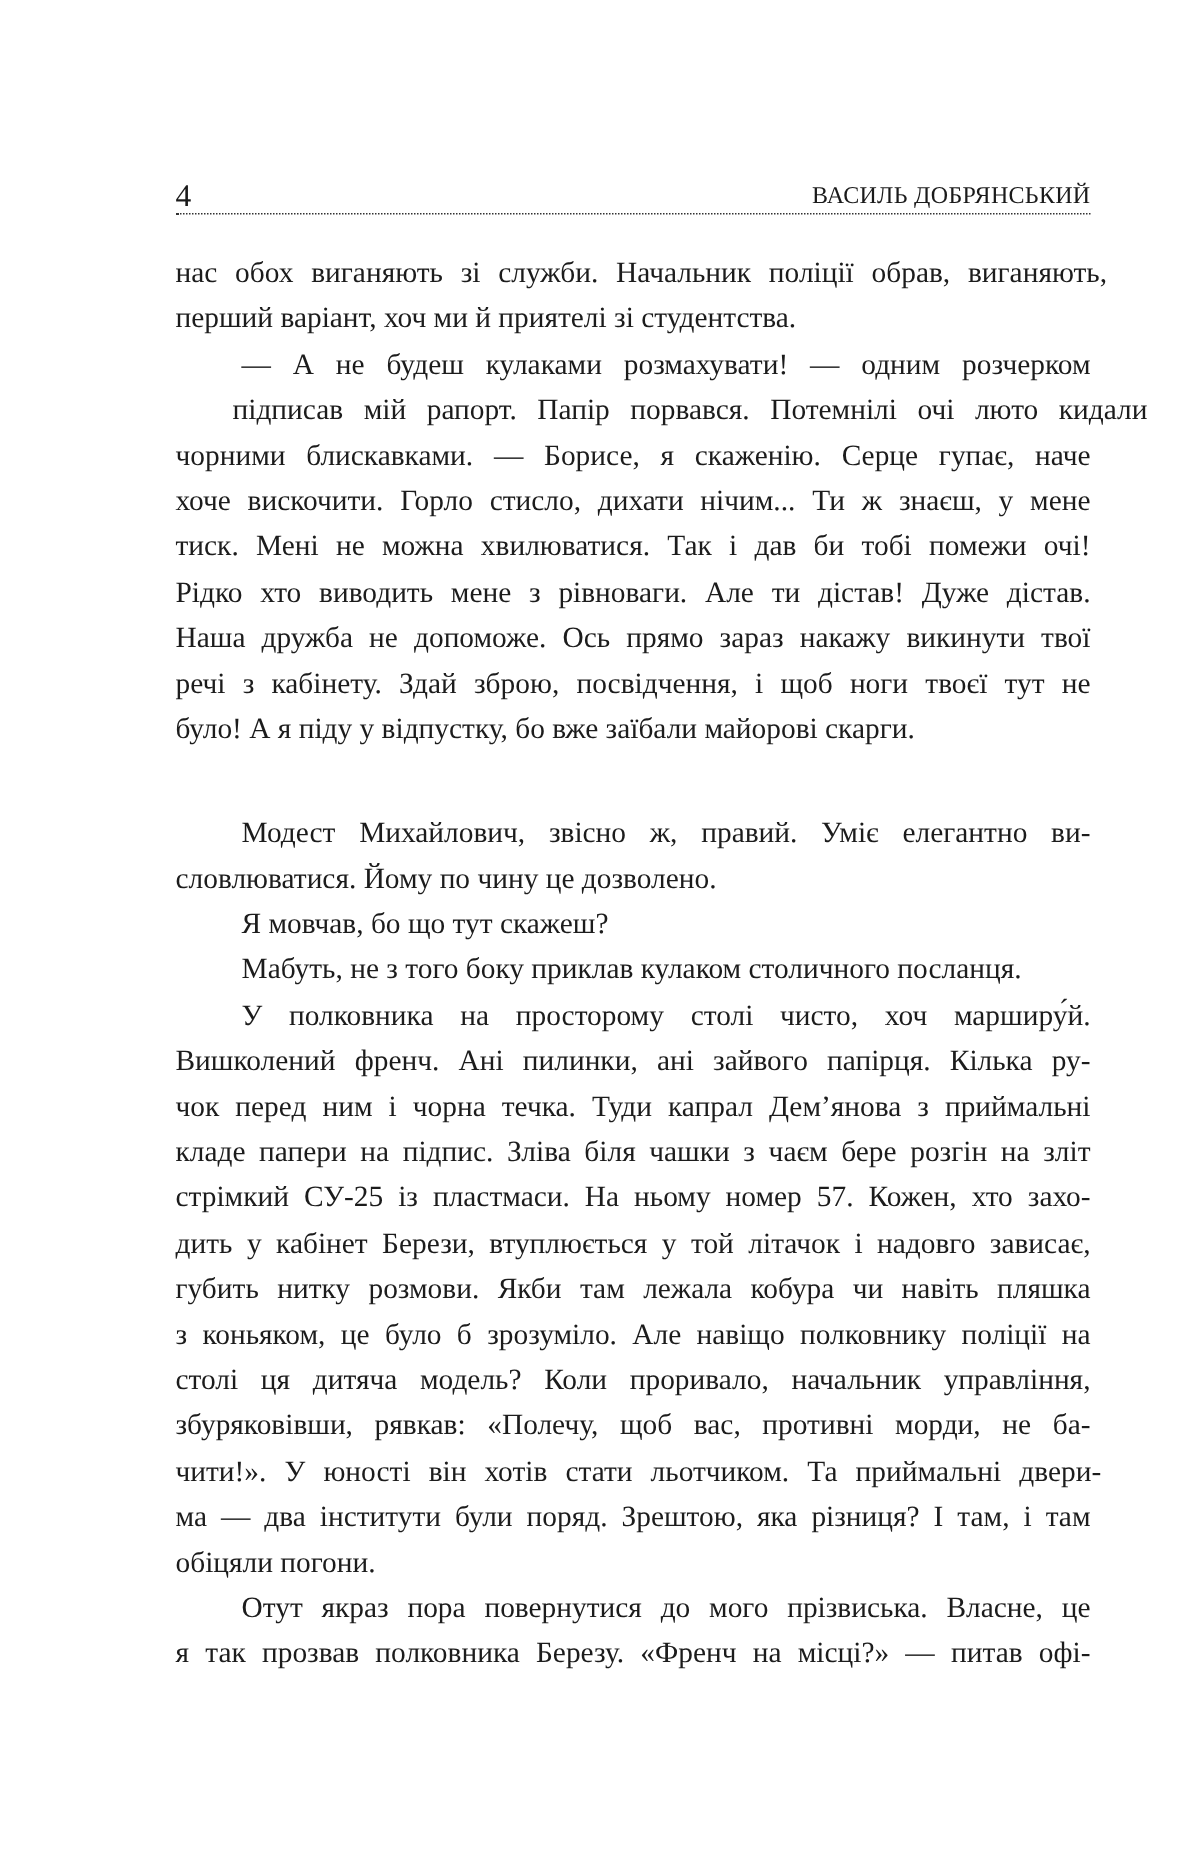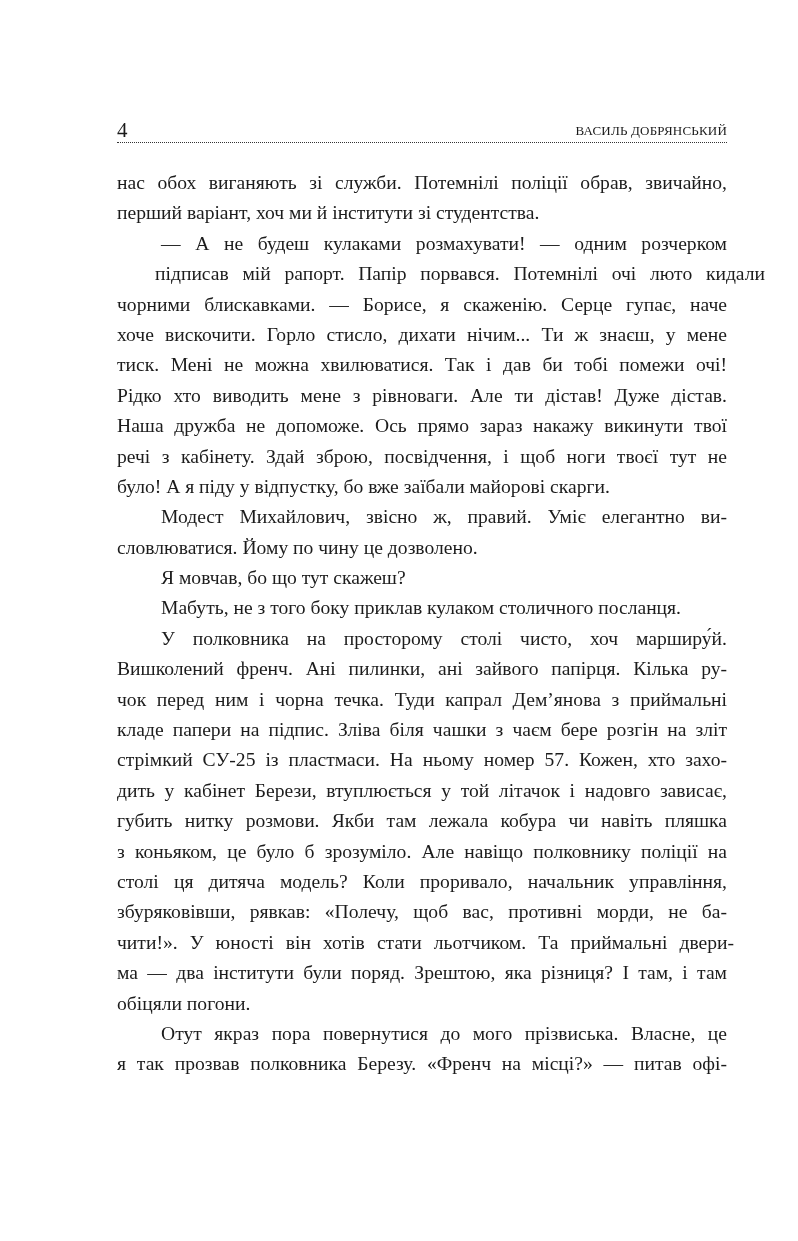--- a/index.html
+++ b/index.html
@@ -1,48 +1,48 @@
 <!DOCTYPE html>
 <html><head>
 <meta charset="utf-8">
 <style>
   html, body { margin:0; padding:0; background:#ffffff; }
   body { width:798px; height:1241px; position:relative; overflow:hidden; }
   .page { position:absolute; left:0; top:0; width:798px; height:1241px; background:#fff; }
   .header { position:absolute; left:117px; top:117px; width:610px; height:28px; }
   .page-num { position:absolute; left:0; top:0; font-family:"Liberation Serif", "DejaVu Serif", serif; font-size:21px; color:#1a1a1a; line-height:26px; }
-  .running-title { position:absolute; right:0; top:5px; font-family:"Liberation Serif", "DejaVu Serif", serif; font-size:13px; color:#1a1a1a; letter-spacing:0.2px; line-height:18px; }
+  .running-title { position:absolute; right:0; top:5px; font-family:"Liberation Serif", "DejaVu Serif", serif; font-size:16px; color:#1a1a1a; letter-spacing:0.2px; line-height:18px; }
   .rule { position:absolute; left:117px; top:142px; width:610px; height:0; border-top:1.5px dotted #333; }
   .body-text { position:absolute; left:117px; top:168px; width:610px; font-family:"Liberation Serif", "DejaVu Serif", serif; font-size:19.6px; color:#1c1c1c; }
   .line { height:30.4px; line-height:30.4px; white-space:nowrap; text-align:justify; text-align-last:justify; overflow:visible; }
   .line.last { text-align-last:left; }
   .line.indent { padding-left:44px; }
 </style>
 </head>
 <body>
 
 <div class="page">
   <div class="header">
     <span class="page-num">4</span>
     <span class="running-title">ВАСИЛЬ ДОБРЯНСЬКИЙ</span>
   </div>
   <div class="rule"></div>
   <div class="body-text" id="body-text">
-      <div class="line" style="text-align: left; display: block; width: auto; word-spacing: 6.95898px;">нас обох виганяють зі служби. Потемнілі поліції обрав, звичайно,</div>
-      <div class="line last">перший варіант, хоч ми й інститути зі студентства.</div>
+      <div class="line" style="text-align: left; display: block; width: auto; word-spacing: 6.95898px;">нас обох виганяють зі служби. Начальник поліції обрав, виганяють,</div>
+      <div class="line last">перший варіант, хоч ми й приятелі зі студентства.</div>
       <div class="line indent" style="text-align: left; display: block; width: auto; word-spacing: 9.68359px;">— А не будеш кулаками розмахувати! — одним розчерком</div>
       <div class="line" style="text-align: left; display: block; width: auto; word-spacing: 8.80078px; margin-left: 38px;">підписав мій рапорт. Папір порвався. Потемнілі очі люто кидали</div>
       <div class="line" style="text-align: left; display: block; width: auto; word-spacing: 8.92578px;">чорними блискавками. — Борисе, я скаженію. Серце гупає, наче</div>
       <div class="line" style="text-align: left; display: block; width: auto; word-spacing: 6.26562px;">хоче вискочити. Горло стисло, дихати нічим... Ти ж знаєш, у мене</div>
       <div class="line" style="text-align: left; display: block; width: auto; word-spacing: 6.59943px;">тиск. Мені не можна хвилюватися. Так і дав би тобі помежи очі!</div>
       <div class="line" style="text-align: left; display: block; width: auto; word-spacing: 6.93281px;">Рідко хто виводить мене з рівноваги. Але ти дістав! Дуже дістав.</div>
       <div class="line" style="text-align: left; display: block; width: auto; word-spacing: 5.82986px;">Наша дружба не допоможе. Ось прямо зараз накажу викинути твої</div>
       <div class="line" style="text-align: left; display: block; width: auto; word-spacing: 6.5767px;">речі з кабінету. Здай зброю, посвідчення, і щоб ноги твоєї тут не</div>
       <div class="line last">було! А я піду у відпустку, бо вже заїбали майорові скарги.</div>
-      <div class="line indent" style="text-align: center; display: block; width: auto; word-spacing: 10.9397px;">Модест Михайлович, звісно ж, правий. Уміє елегантно ви-</div>
+      <div class="line indent" style="text-align: center; display: block; width: auto; word-spacing: 10.9397px; margin-top: 39px;">Модест Михайлович, звісно ж, правий. Уміє елегантно ви-</div>
       <div class="line last">словлюватися. Йому по чину це дозволено.</div>
       <div class="line indent last">Я мовчав, бо що тут скажеш?</div>
       <div class="line indent last">Мабуть, не з того боку приклав кулаком столичного посланця.</div>
       <div class="line indent" style="text-align: left; display: block; width: auto; word-spacing: 12.9375px;">У полковника на просторому столі чисто, хоч марширу́й.</div>
       <div class="line" style="text-align: left; display: block; width: auto; word-spacing: 7.89648px;">Вишколений френч. Ані пилинки, ані зайвого папірця. Кілька ру-</div>
       <div class="line" style="text-align: left; display: block; width: auto; word-spacing: 5.79844px;">чок перед ним і чорна течка. Туди капрал Дем’янова з приймальні</div>
       <div class="line" style="text-align: center; display: block; width: auto; word-spacing: 4.18229px;">кладе папери на підпис. Зліва біля чашки з чаєм бере розгін на зліт</div>
       <div class="line" style="text-align: right; display: block; width: auto; word-spacing: 5.09687px;">стрімкий СУ-25 із пластмаси. На ньому номер 57. Кожен, хто захо-</div>
       <div class="line" style="text-align: left; display: block; width: auto; word-spacing: 4.74062px;">дить у кабінет Берези, втуплюється у той літачок і надовго зависає,</div>
       <div class="line" style="text-align: left; display: block; width: auto; word-spacing: 7.36458px;">губить нитку розмови. Якби там лежала кобура чи навіть пляшка</div>

